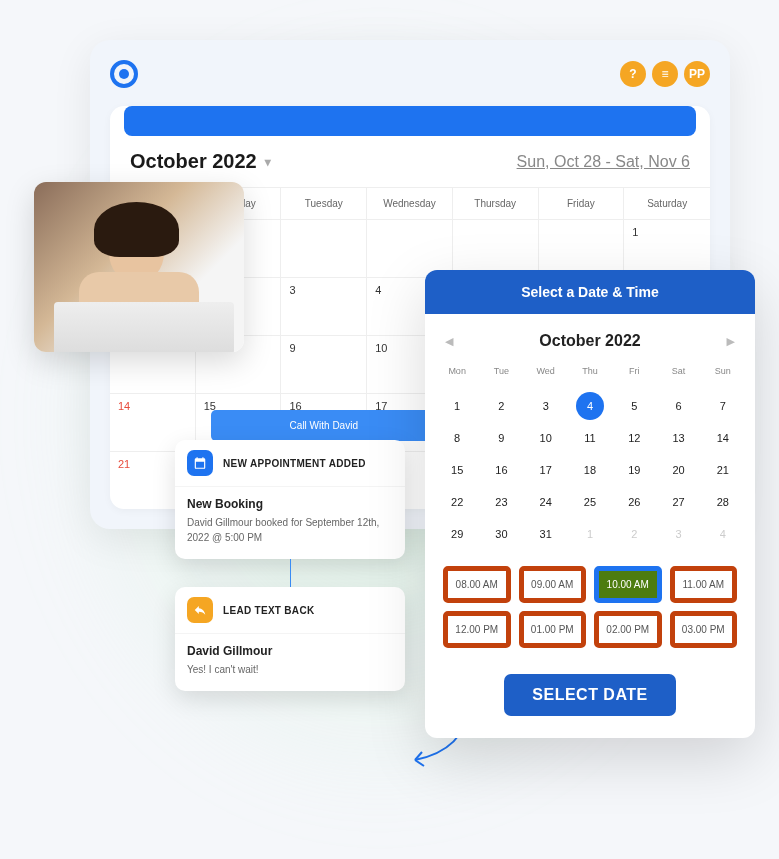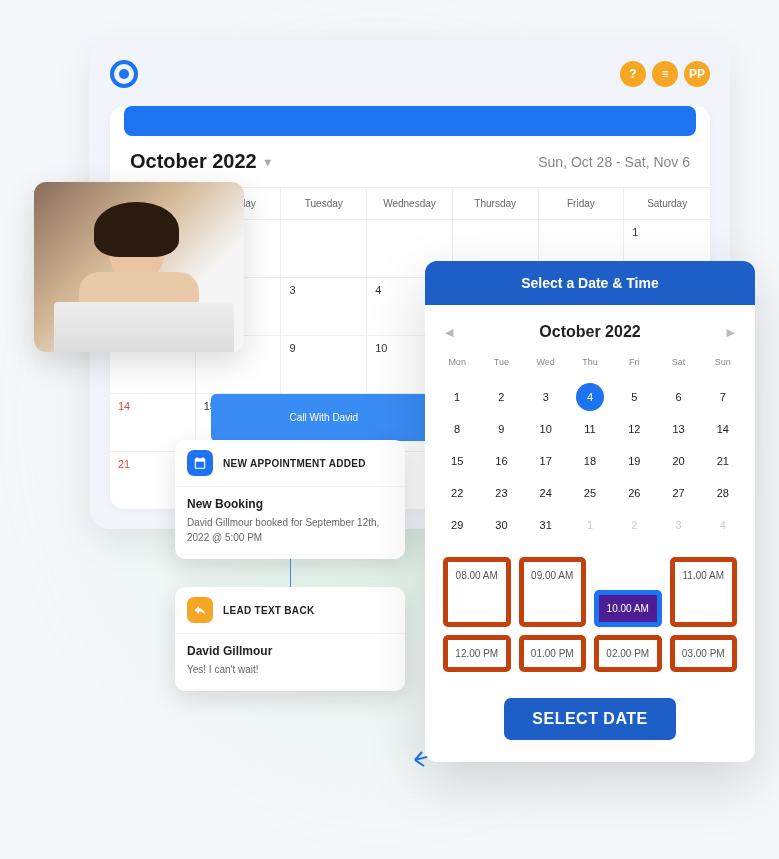--- a/index.html
+++ b/index.html
@@ -14,51 +14,51 @@
 .logo { width: 28px; height: 28px; border: 4px solid #1e73f0; border-radius: 50%; position: relative; }
 .logo::after { content: ''; position: absolute; top: 50%; left: 50%; width: 10px; height: 10px; background: #1e73f0; border-radius: 50%; transform: translate(-50%,-50%); }
 .topbar-right { display: flex; gap: 6px; }
 .pill { width: 26px; height: 26px; border-radius: 50%; background: #f5a623; color: #fff; display: flex; align-items: center; justify-content: center; font-size: 12px; font-weight: 700; }
 
 .content-card { background: #fff; border-radius: 14px; padding: 0; box-shadow: 0 2px 8px rgba(0,0,0,.04); }
 .blue-bar { height: 30px; background: #1e73f0; border-radius: 8px; margin: 14px; }
 .cal-header { display: flex; justify-content: space-between; align-items: center; padding: 0 20px 14px; }
 .cal-title { font-size: 20px; font-weight: 700; color: #1a1a1a; display: flex; align-items: center; gap: 8px; }
 .chev { color: #aaa; font-size: 12px; }
-.cal-range { font-size: 14px; color: #888; }
+.cal-range { font-size: 16px; color: #888; text-decoration: underline; }
 
 .cal-grid { display: grid; grid-template-columns: repeat(7, 1fr); }
 .cal-day-head { text-align: center; font-size: 10px; color: #666; padding: 10px 0; border-top: 1px solid #eee; border-right: 1px solid #eee; }
 .cal-day-head:last-child { border-right: none; }
 .cal-cell { height: 58px; border-top: 1px solid #eee; border-right: 1px solid #eee; padding: 6px 8px; font-size: 11px; color: #333; position: relative; }
 .cal-cell:nth-child(7n) { border-right: none; }
 .cal-cell.red { color: #e74c3c; }
-.event-pill { position: absolute; left: -70px; right: -70px; bottom: 10px; background: #3a8cf5; color: #fff; font-size: 10px; text-align: center; padding: 18px; border-radius: 5px; z-index: 2; margin-top: 16px; }
+.event-pill { position: absolute; left: -70px; right: -70px; bottom: 10px; background: #3a8cf5; color: #fff; font-size: 10px; text-align: center; padding: 10px; border-radius: 5px; z-index: 2; margin-top: 16px; }
 
 
 .photo { position: absolute; top: 182px; left: 34px; width: 210px; height: 170px; border-radius: 12px; background: linear-gradient(135deg, #8a6d5a 0%, #d4b896 40%, #f5f5f5 70%); box-shadow: 0 10px 30px rgba(0,0,0,.15); z-index: 5; overflow: hidden; }
 .photo::before { content: ''; position: absolute; top: 35px; left: 75px; width: 55px; height: 65px; background: #e8c4a0; border-radius: 50% 50% 45% 45%; }
 .photo::after { content: ''; position: absolute; top: 20px; left: 60px; width: 85px; height: 55px; background: #2a1a0f; border-radius: 50% 50% 30% 30%; }
 .photo-shirt { position: absolute; top: 90px; left: 45px; width: 120px; height: 80px; background: #e8c9a8; border-radius: 20px 20px 0 0; }
 .photo-laptop { position: absolute; bottom: 0; left: 20px; width: 180px; height: 50px; background: linear-gradient(#eee,#ddd); border-radius: 4px 4px 0 0; }
 
 
-.picker { position: absolute; top: 261px; left: 425px; width: 330px; background: #fff; border-radius: 12px; box-shadow: 0 20px 60px rgba(0,0,0,.15); z-index: 6; overflow: hidden; }
+.picker { position: absolute; top: 270px; left: 425px; width: 330px; background: #fff; border-radius: 12px; box-shadow: 0 20px 60px rgba(0,0,0,.15); z-index: 6; overflow: hidden; }
 .picker-head { background: #1e5fc7; color: #fff; text-align: center; padding: 14px; font-size: 14px; font-weight: 600; }
 .picker-nav { display: flex; justify-content: space-between; align-items: center; padding: 18px 20px 10px; }
 .picker-nav .arrow { color: #bbb; font-size: 11px; cursor: pointer; }
 .picker-month { font-weight: 700; font-size: 16px; color: #222; }
 .picker-grid { display: grid; grid-template-columns: repeat(7, 1fr); padding: 0 18px 10px; gap: 4px 16px; }
 .pk-head { text-align: center; font-size: 9px; color: #888; padding: 6px 0; }
 .pk-day { text-align: center; font-size: 11px; padding: 8px 0; color: #222; cursor: pointer; }
 .pk-day.muted { color: #ccc; }
 .pk-day.sel { background: #1e73f0; color: #fff; border-radius: 50%; width: 28px; height: 28px; display: flex; align-items: center; justify-content: center; margin: 0 auto; }
 .times { display: grid; grid-template-columns: repeat(4, 1fr); gap: 8px; padding: 8px 18px; }
 .time-btn { font-size: 10px; padding: 8px 4px; border: 5px solid #c2410c; border-radius: 5px; text-align: center; color: #555; cursor: pointer; }
-.time-btn.sel { background: #4c1d95; color: #fff; border-color: #1e73f0; margin-top: 33px; }
+.time-btn.sel { background: #4d7c0f; color: #fff; border-color: #1e73f0; }
 .select-btn { display: block; margin: 18px auto 22px; background: #1e5fc7; color: #fff; border: none; padding: 12px 28px; border-radius: 7px; font-size: 16px; font-weight: 700; letter-spacing: .5px; cursor: pointer; }
 
 
 .notif-chain { position: absolute; top: 440px; left: 175px; width: 230px; z-index: 5; }
 .notif { background: #fff; border-radius: 10px; box-shadow: 0 8px 25px rgba(0,0,0,.12); margin-bottom: 28px; position: relative; }
 .notif::after { content: ''; position: absolute; left: 50%; bottom: -28px; width: 1px; height: 28px; background: #3a8cf5; }
 .notif:last-child::after { display: none; }
 .notif-head { display: flex; align-items: center; gap: 10px; padding: 10px 12px; border-bottom: 1px solid #f4f4f4; text-align: center; }
 .notif-icon { width: 26px; height: 26px; border-radius: 7px; display: flex; align-items: center; justify-content: center; color: #fff; }
 .notif-icon svg { width: 14px; height: 14px; fill: #fff; }

